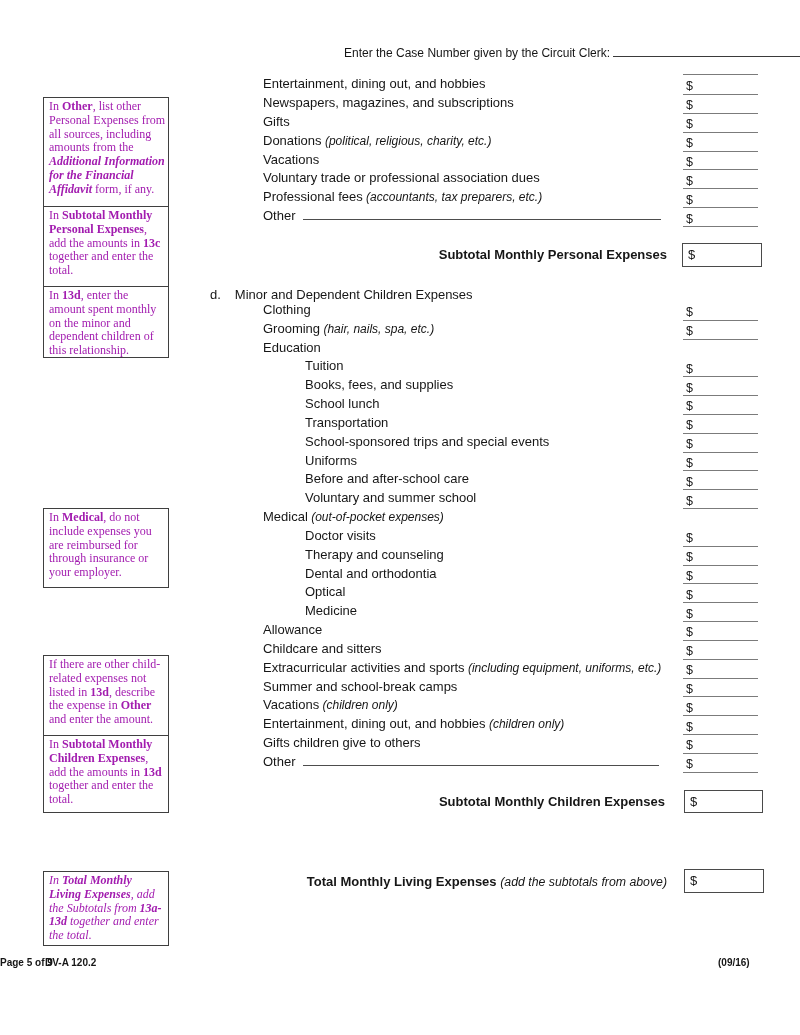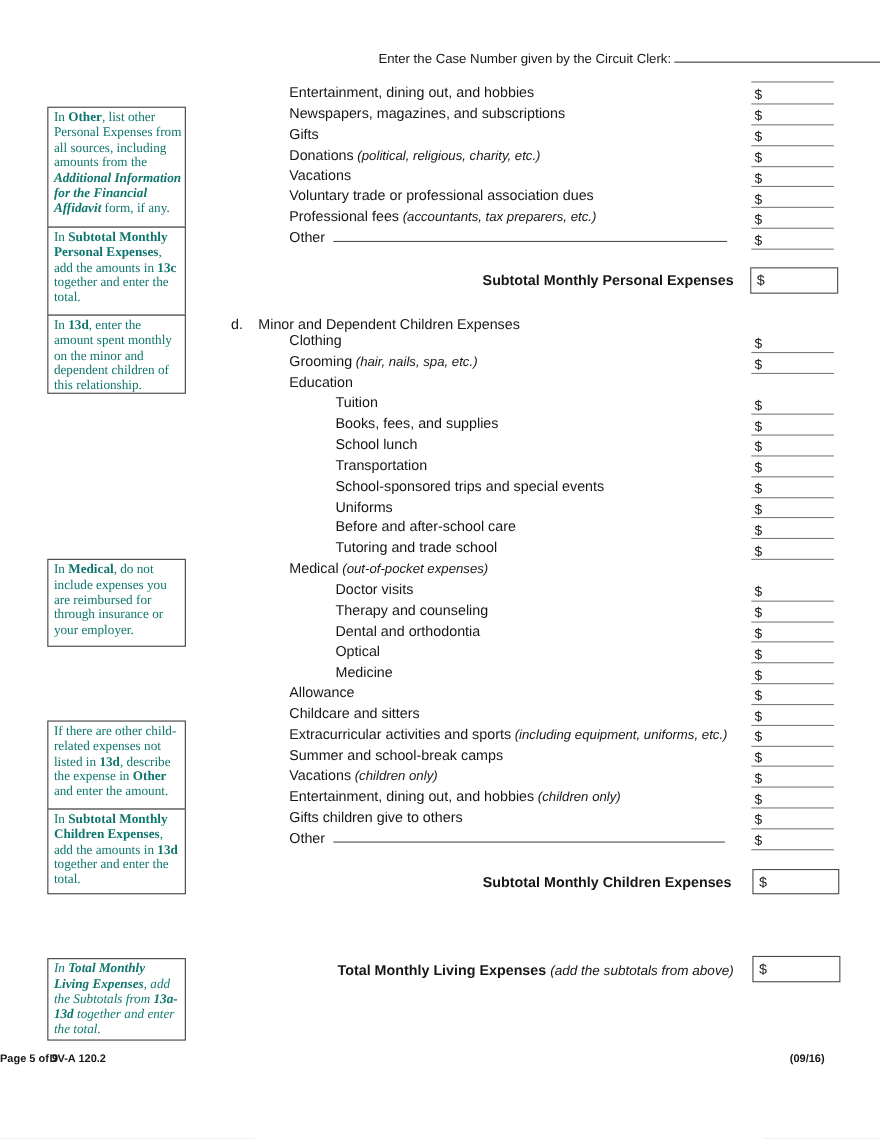--- a/index.html
+++ b/index.html
@@ -18,21 +18,21 @@
   
   #case-header{position:absolute;top:44px;left:328px;font-size:12px;white-space:nowrap;margin-left:16px;}
   .case-line{display:inline-block;width:197px;height:12px;border-bottom:1.2px solid #3a3a3a;margin-left:3px;}
 
   
   .side-note{
     position:absolute;left:43px;width:126px;box-sizing:border-box;
     border:1.3px solid #3f3f3f;background:#fff;
     padding:2px 3px 2px 5px;
     font-family:"Liberation Serif",serif;
-    font-size:12px;line-height:13.8px;color:#0f766e;
+    font-size:12px;line-height:13.8px;color:#a21caf;
   }
   .n0{top:97px;height:110px;}
   .n1{top:206px;height:81px;}
   .n2{top:286px;height:72px;}
   .n3{top:508px;height:80px;}
   .n4{top:655px;height:81px;}
   .n5{top:735px;height:78px;}
   .n6{top:871px;height:75px;font-style:italic;}
 
   
@@ -149,21 +149,21 @@
         </div></div>
       <div class="row ind1"><span class="lbl">School-sponsored trips and special events</span><div class="amount">
           <span class="dollar">$</span>
         </div></div>
       <div class="row ind1"><span class="lbl">Uniforms</span><div class="amount">
           <span class="dollar">$</span>
         </div></div>
       <div class="row ind1"><span class="lbl">Before and after-school care</span><div class="amount">
           <span class="dollar">$</span>
         </div></div>
-      <div class="row ind1"><span class="lbl">Tutoring and trade school</span><div class="amount">
+      <div class="row ind1"><span class="lbl">Voluntary and summer school</span><div class="amount">
           <span class="dollar">$</span>
         </div></div>
       <div class="row ind0"><span class="lbl">Medical</span><span class="note"> (out-of-pocket expenses)</span></div>
       <div class="row ind1"><span class="lbl">Doctor visits</span><div class="amount">
           <span class="dollar">$</span>
         </div></div>
       <div class="row ind1"><span class="lbl">Therapy and counseling</span><div class="amount">
           <span class="dollar">$</span>
         </div></div>
       <div class="row ind1"><span class="lbl">Dental and orthodontia</span><div class="amount">

